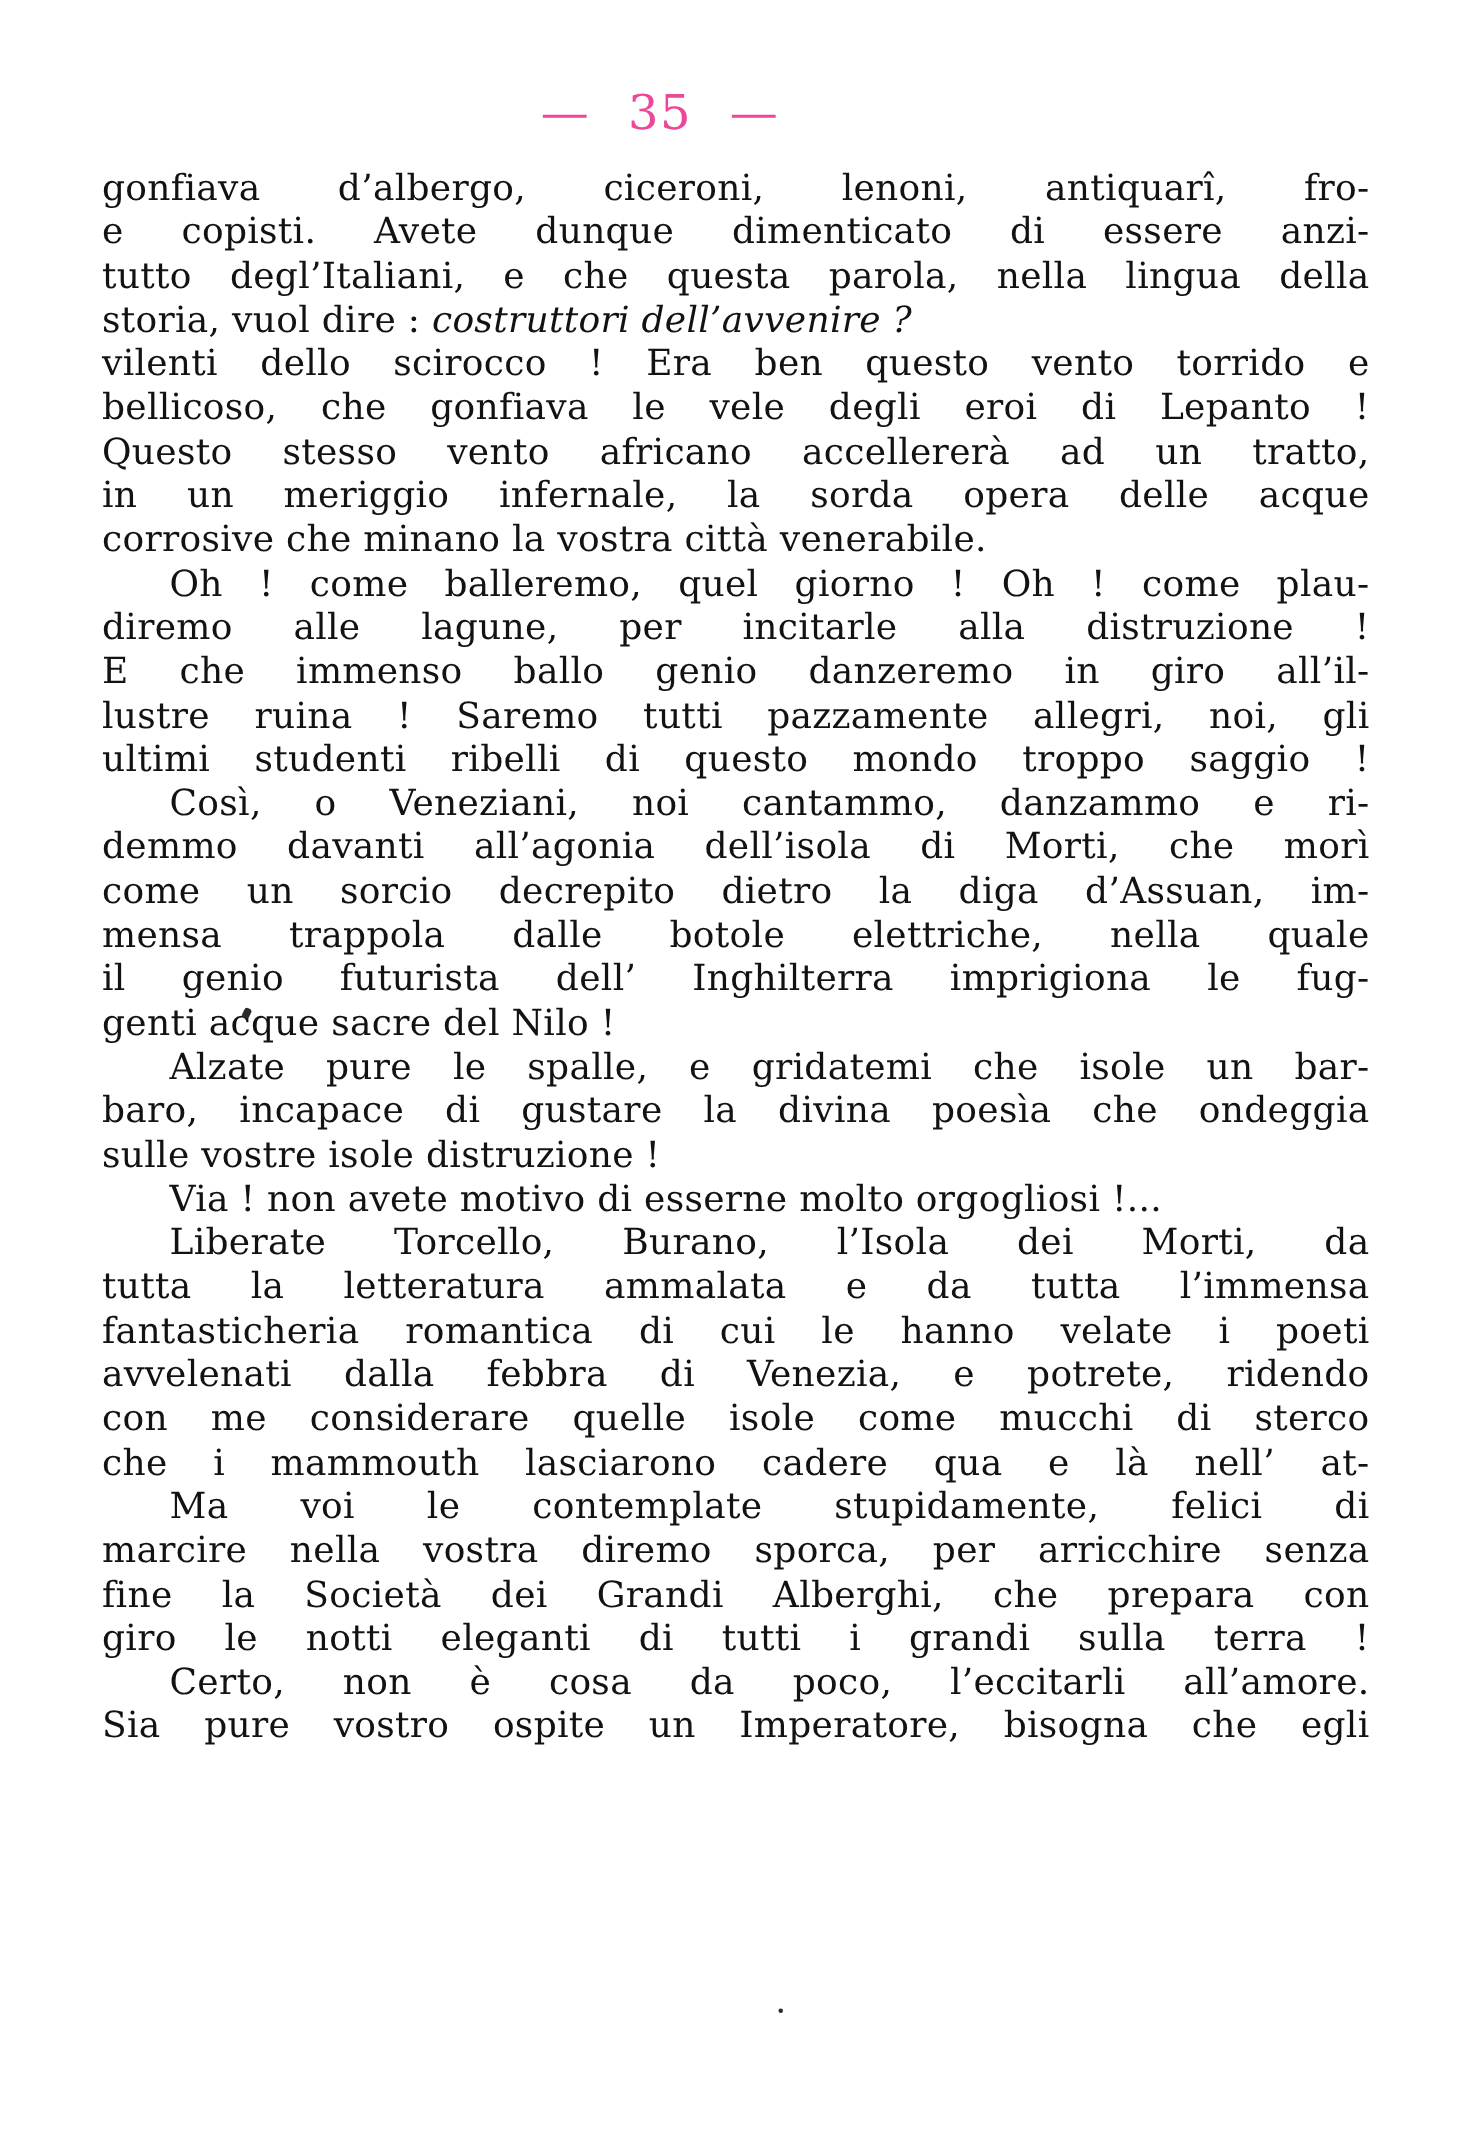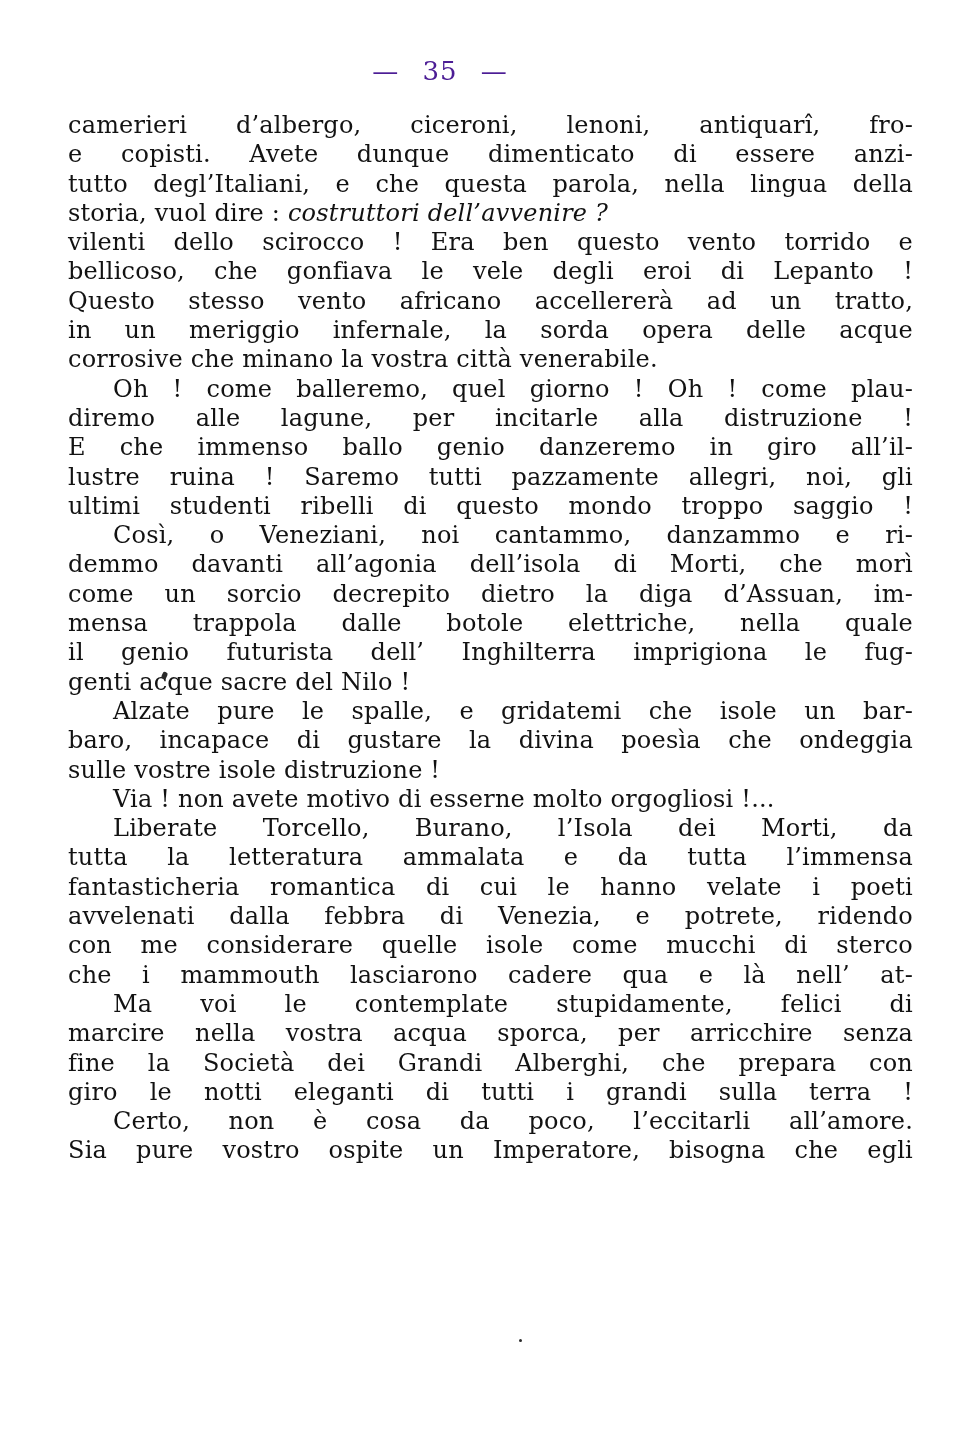--- a/index.html
+++ b/index.html
@@ -14,24 +14,24 @@
     font-family: "DejaVu Serif", "Liberation Serif", serif;
     position: relative;
     overflow: hidden;
   }
   .page-number {
     position: absolute;
     top: 56px;
     left: 0;
     width: 880px;
     text-align: center;
-    font-size: 26px;
+    font-size: 32px;
     word-spacing: 14px;
     letter-spacing: 1px;
-    color: #4c1d95;
+    color: #ec4899;
   }
   .body-text {
     position: absolute;
     top: 111px;
     left: 68px;
     width: 845px;
     font-size: 24px;
     line-height: 29.3px;
     letter-spacing: 0.2px;
   }
@@ -68,21 +68,21 @@
     border-radius: 2px;
   }
 </style>
 </head>
 <body>
 
 <div class="page-number">— 35 —</div>
 
 <div class="body-text" id="body-text">
     <div class="paragraph">
-      <div class="line j">camerieri d’albergo, ciceroni, lenoni, antiquarî, fro-</div>
+      <div class="line j">gonfiava d’albergo, ciceroni, lenoni, antiquarî, fro-</div>
       <div class="line j">e copisti. Avete dunque dimenticato di essere anzi-</div>
       <div class="line j">tutto degl’Italiani, e che questa parola, nella lingua della</div>
       <div class="line">storia, vuol dire : <i>costruttori dell’avvenire ?</i></div>
     </div>
     <div class="paragraph">
       <div class="line j">vilenti dello scirocco ! Era ben questo vento torrido e</div>
       <div class="line j">bellicoso, che gonfiava le vele degli eroi di Lepanto !</div>
       <div class="line j">Questo stesso vento africano accellererà ad un tratto,</div>
       <div class="line j">in un meriggio infernale, la sorda opera delle acque</div>
       <div class="line">corrosive che minano la vostra città venerabile.</div>
@@ -113,21 +113,21 @@
     <div class="paragraph">
       <div class="line j first">Liberate Torcello, Burano, l’Isola dei Morti, da</div>
       <div class="line j">tutta la letteratura ammalata e da tutta l’immensa</div>
       <div class="line j">fantasticheria romantica di cui le hanno velate i poeti</div>
       <div class="line j">avvelenati dalla febbra di Venezia, e potrete, ridendo</div>
       <div class="line j">con me considerare quelle isole come mucchi di sterco</div>
       <div class="line j">che i mammouth lasciarono cadere qua e là nell’ at-</div>
     </div>
     <div class="paragraph">
       <div class="line j first">Ma voi le contemplate stupidamente, felici di</div>
-      <div class="line j">marcire nella vostra acqua sporca, per arricchire senza</div>
+      <div class="line j">marcire nella vostra diremo sporca, per arricchire senza</div>
       <div class="line j">fine la Società dei Grandi Alberghi, che prepara con</div>
       <div class="line j">giro le notti eleganti di tutti i grandi sulla terra !</div>
     </div>
     <div class="paragraph">
       <div class="line j first">Certo, non è cosa da poco, l’eccitarli all’amore.</div>
       <div class="line j">Sia pure vostro ospite un Imperatore, bisogna che egli</div>
     </div>
   </div>
 
 <span class="speck speck-mid"></span>

